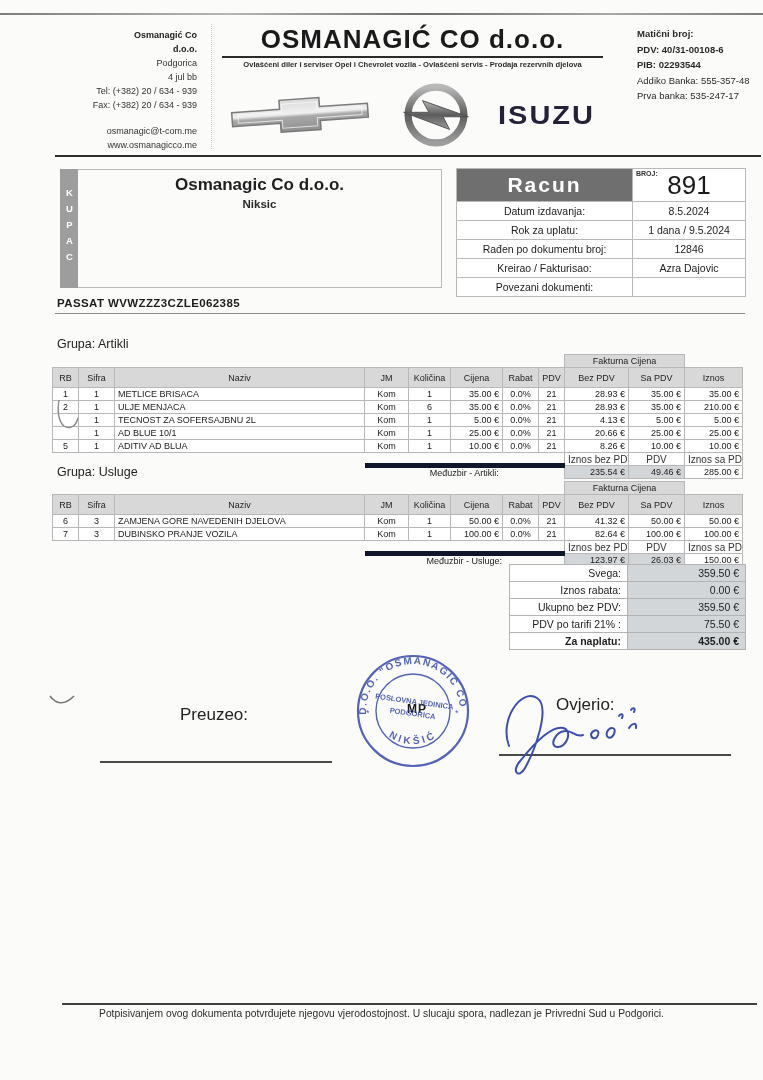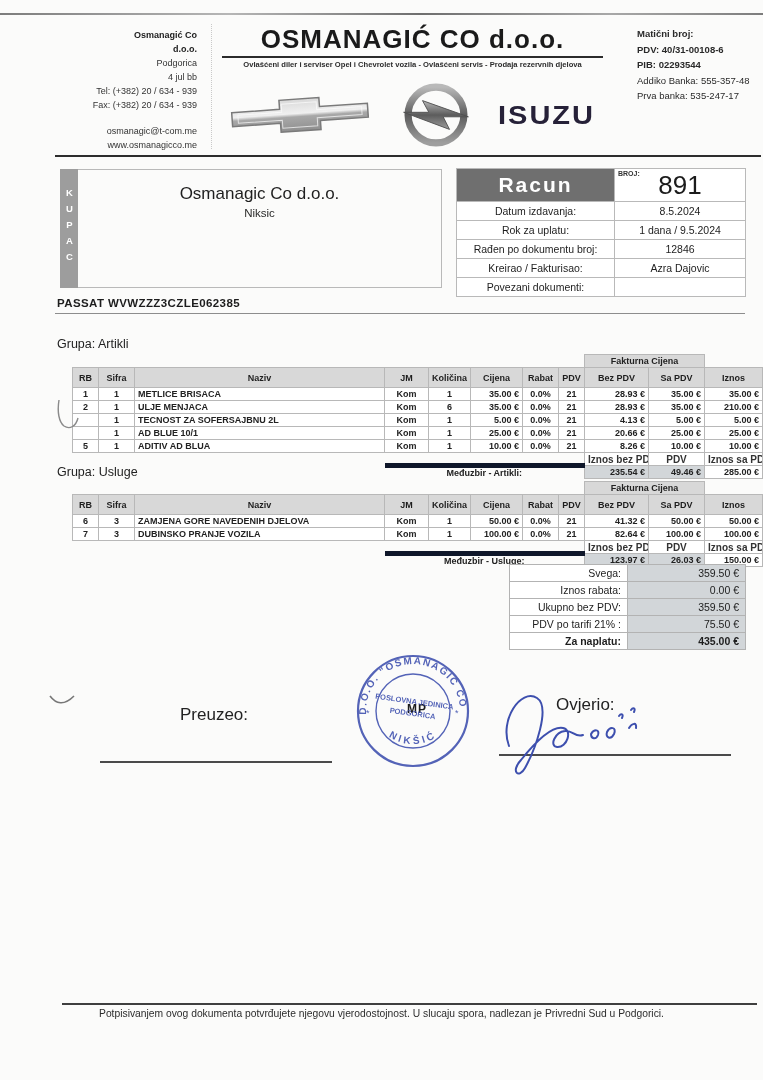--- a/index.html
+++ b/index.html
@@ -32,39 +32,39 @@
   .co-right { flex:1; padding-left:28px; font-size:9.5px; line-height:15.5px; color:#2a2a2a; padding-top:2px; }
   .co-right .b { font-weight:bold; }
 
   .hr-strong { position:absolute; top:155px; left:55px; width:706px; height:2px; background:#2d2d2d; }
 
   
   .kupac-wrap { position:absolute; top:169px; left:60px; width:382px; height:119px; display:flex; }
   .kupac-bar { width:18px; background:#9d9d9d; color:#fff; font-weight:bold; font-size:9.5px;
     writing-mode:vertical-lr; text-orientation:upright; letter-spacing:5px; text-align:left;
     padding-top:18px; line-height:18px; }
-  .kupac-box { flex:1; border:1px solid #b9b9b9; border-left:none; padding-top:14px; text-align:center; }
+  .kupac-box { flex:1; border:1px solid #b9b9b9; border-left:none; padding-top:5px; text-align:center;font-weight:bold; }
   .kupac-name { font-size:17px; color:#1f1f1f; }
   .kupac-city { font-size:11.5px; color:#2a2a2a; margin-top:3px; }
 
   .racun { position:absolute; top:168px; left:456px; width:290px; border-collapse:collapse; }
   .racun td { border:1px solid #b9b9b9; font-size:10.5px; height:19px; text-align:center; vertical-align:middle; background:#fff; }
   .racun .rt { background:#6f6f6f; color:#fff; font-size:21px; font-weight:bold; letter-spacing:2px; height:33px; }
   .racun .broj-cell { position:relative; height:33px; }
   .racun .broj-lbl { position:absolute; top:1px; left:3px; font-size:7px; font-weight:bold; color:#333; }
   .racun .broj-val { font-size:26px; color:#1b1b1b; }
-  .racun .lab { width:158px; }
+  .racun .lab { width:176px; }
 
   
   .vehicle { position:absolute; top:297px; left:57px; font-size:11.5px; font-weight:bold; letter-spacing:.4px; }
   .hr-thin { position:absolute; top:313px; left:55px; width:690px; height:1px; background:#8d8d8d; }
 
   
   .grp { position:absolute; font-size:12.5px; color:#222; }
-  .items { position:absolute; left:72px; width:690px; border-collapse:collapse; table-layout:fixed;font-weight:bold; }
+  .items { position:absolute; left:52px; width:690px; border-collapse:collapse; table-layout:fixed; }
   .items td { font-size:9px; height:13px; padding:0 3px; border:1px solid #b8b8b8; background:#fff;
     overflow:hidden; white-space:nowrap; vertical-align:middle; color:#222; }
   .items .nb { border:none; background:transparent; }
   .items .hcell { background:#d8d8d8; text-align:center; font-size:9px; height:20px; color:#1e1e1e;margin-top:12px; }
   .items .fakturna { background:#d8d8d8; text-align:center; font-size:9px; border:1px solid #b8b8b8; }
   .items .c { text-align:center; }
   .items .r { text-align:right; }
   .items .mini { font-size:10px; text-align:center; height:11px; color:#333; }
   .items .mz-label { border:none; border-top:5px solid #0f172a; background:transparent; text-align:center; font-size:9px; }
   .items .gray { background:#d2d6d9; }

